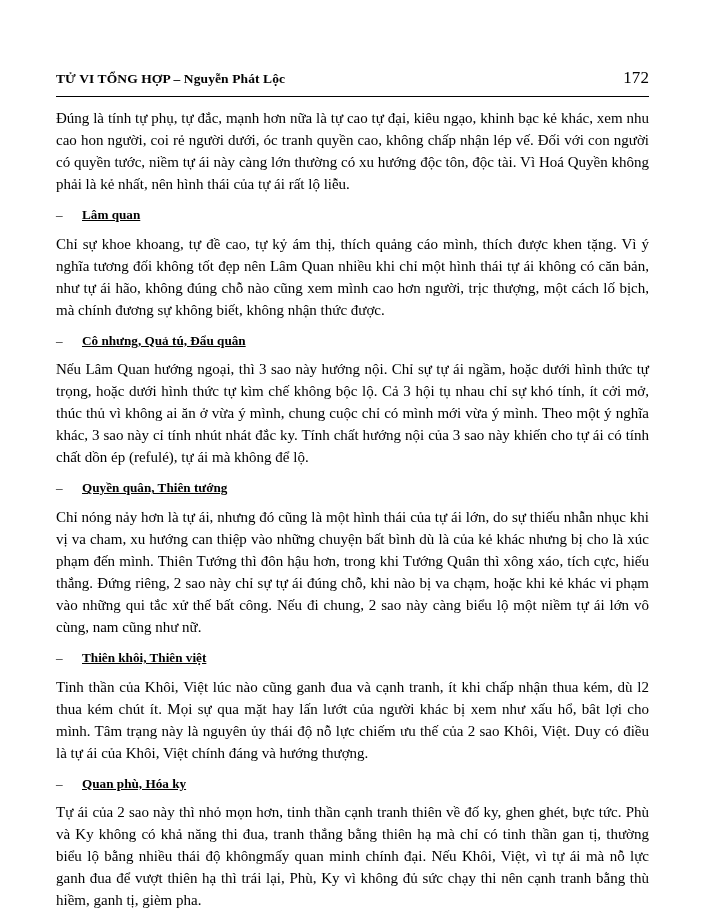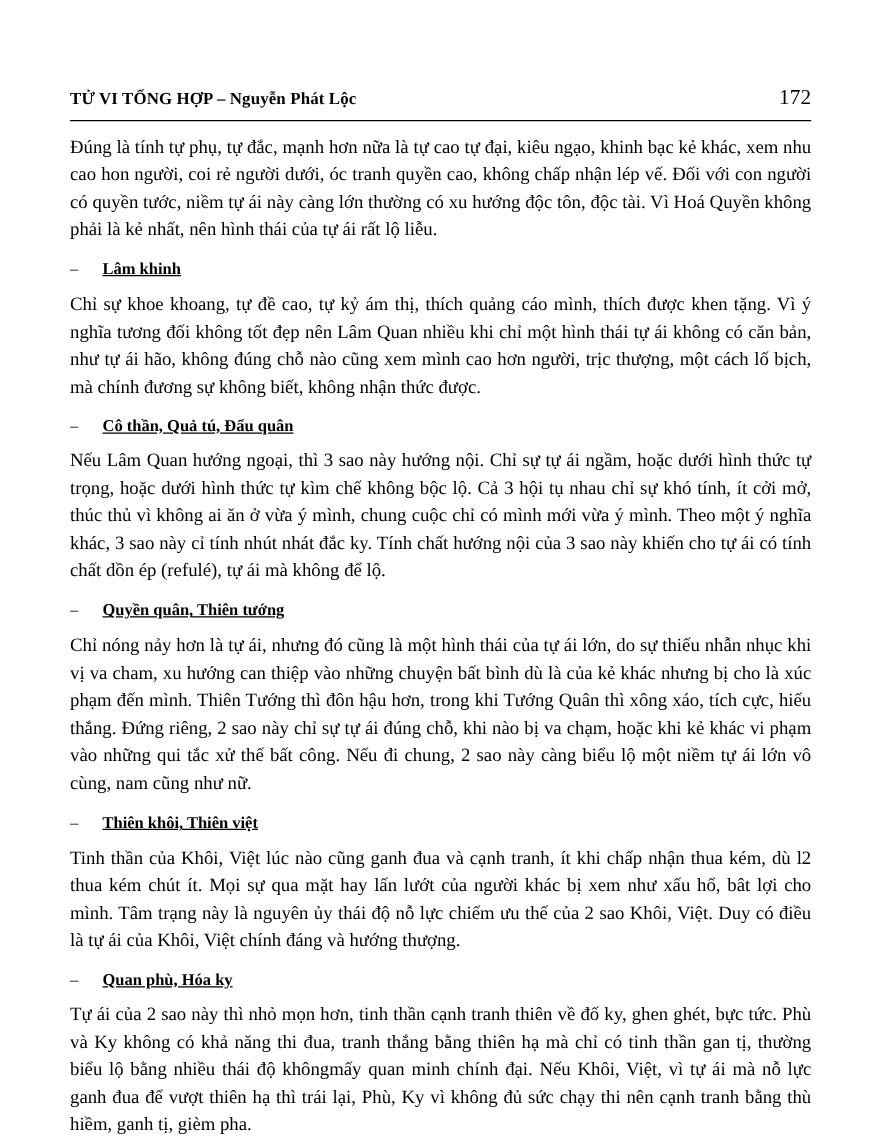--- a/index.html
+++ b/index.html
@@ -79,27 +79,27 @@
     <span class="title">TỬ VI TỔNG HỢP – Nguyễn Phát Lộc</span>
     <span class="page-number">172</span>
   </div>
 
   <hr class="rule">
 
   <p class="body-text">Đúng là tính tự phụ, tự đắc, mạnh hơn nữa là tự cao tự đại, kiêu ngạo, khinh bạc kẻ khác, xem nhu cao hon người, coi rẻ người dưới, óc tranh quyền cao, không chấp nhận lép vế. Đối với con người có quyền tước, niềm tự ái này càng lớn thường có xu hướng độc tôn, độc tài. Vì Hoá Quyền không phải là kẻ nhất, nên hình thái của tự ái rất lộ liễu.</p>
 
   <div class="heading-row">
     <span class="dash">–</span>
-    <span class="heading-text">Lâm khinh</span>
+    <span class="heading-text">Lâm quan</span>
   </div>
   <p class="body-text">Chỉ sự khoe khoang, tự đề cao, tự kỷ ám thị, thích quảng cáo mình, thích được khen tặng. Vì ý nghĩa tương đối không tốt đẹp nên Lâm Quan nhiều khi chỉ một hình thái tự ái không có căn bản, như tự ái hão, không đúng chỗ nào cũng xem mình cao hơn người, trịc thượng, một cách lố bịch, mà chính đương sự không biết, không nhận thức được.</p>
 
   <div class="heading-row">
     <span class="dash">–</span>
-    <span class="heading-text">Cô thần, Quả tú, Đẩu quân</span>
+    <span class="heading-text">Cô nhưng, Quả tú, Đẩu quân</span>
   </div>
   <p class="body-text">Nếu Lâm Quan hướng ngoại, thì 3 sao này hướng nội. Chỉ sự tự ái ngầm, hoặc dưới hình thức tự trọng, hoặc dưới hình thức tự kìm chế không bộc lộ. Cả 3 hội tụ nhau chỉ sự khó tính, ít cởi mở, thúc thủ vì không ai ăn ở vừa ý mình, chung cuộc chỉ có  mình mới vừa ý mình. Theo một ý nghĩa khác, 3 sao này cỉ tính  nhút nhát đắc ky. Tính chất hướng nội của 3 sao này khiến cho tự ái có tính chất dồn ép (refulé), tự ái mà không để lộ.</p>
 
   <div class="heading-row">
     <span class="dash">–</span>
     <span class="heading-text">Quyền quân, Thiên tướng</span>
   </div>
   <p class="body-text">Chỉ nóng nảy hơn là tự ái, nhưng đó cũng là một hình thái của tự ái lớn, do sự thiếu nhẫn nhục khi vị va cham, xu hướng can thiệp vào những chuyện bất bình dù là của kẻ khác nhưng bị cho là xúc phạm đến mình. Thiên Tướng thì đôn hậu hơn, trong khi Tướng Quân thì xông xáo, tích cực, hiếu thắng. Đứng riêng, 2 sao này chỉ sự tự ái đúng chỗ, khi nào bị va chạm, hoặc khi kẻ khác vi phạm vào những qui tắc xử thế bất công. Nếu đi chung, 2 sao này càng biểu lộ một niềm tự ái lớn vô cùng, nam cũng như nữ.</p>
 
   <div class="heading-row">

